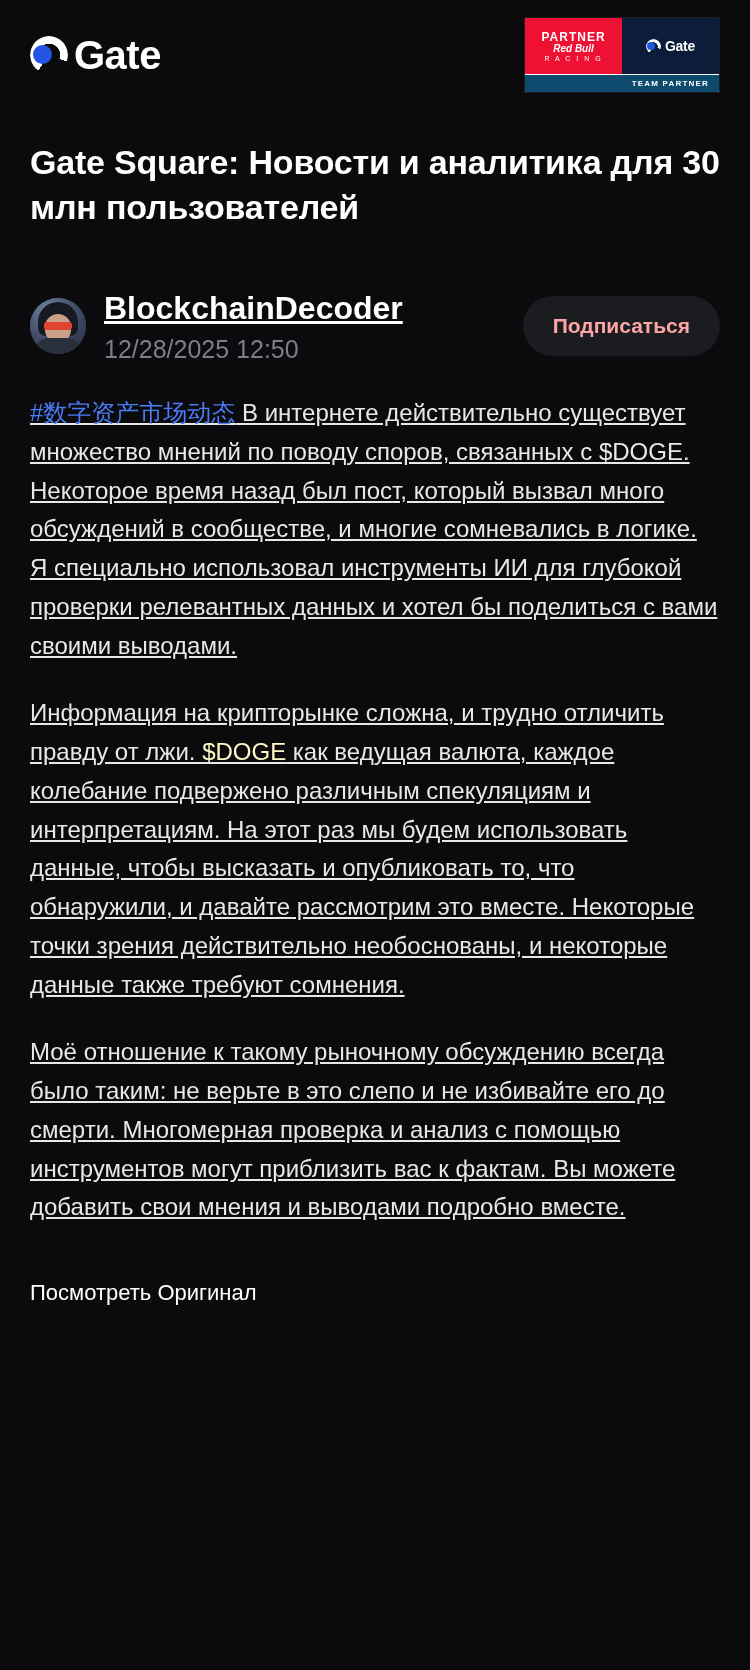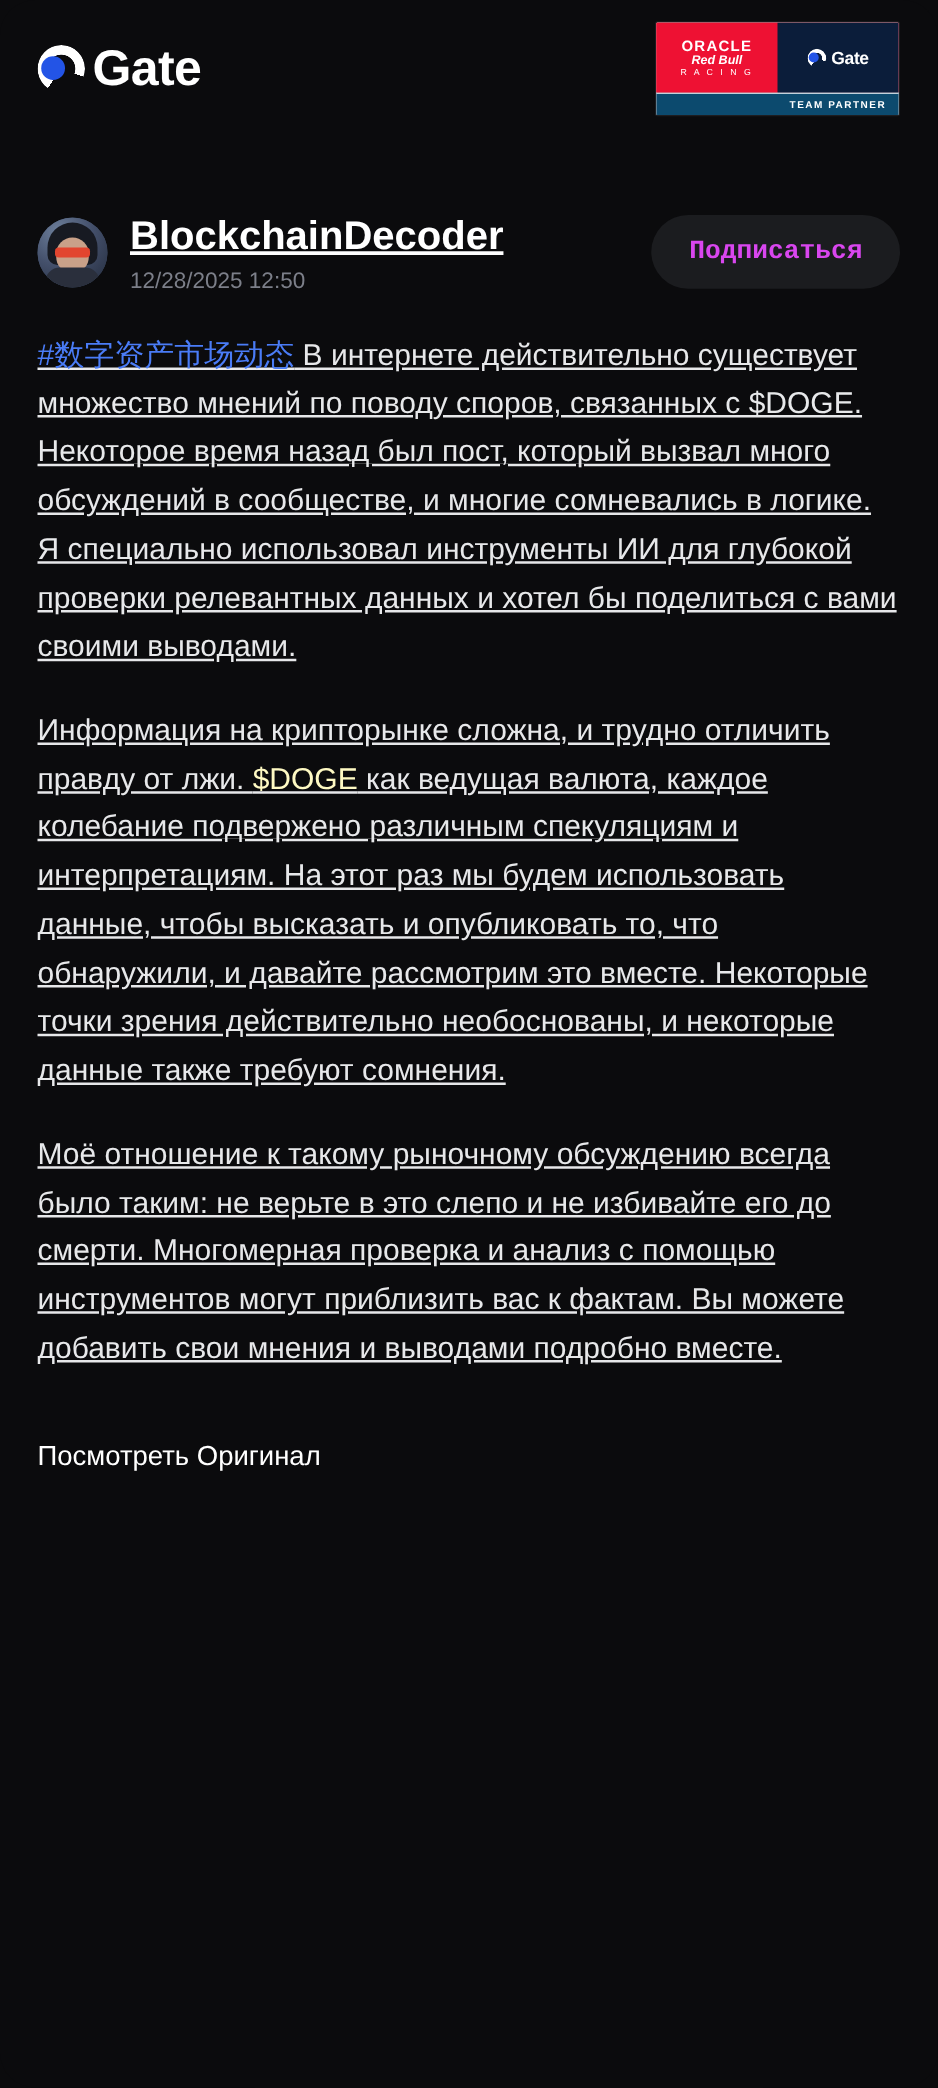--- a/index.html
+++ b/index.html
@@ -198,34 +198,34 @@
   }
   .author-name {
     font-size: 32px;
     font-weight: 700;
     color: #ffffff;
     line-height: 1.25;
     text-decoration: underline;
   }
   .author-date {
     margin-top: 6px;
-    font-size: 18px;
+    font-size: 25px;
     color: #7c7f89;
     line-height: 1.2;
   }
   .follow-btn {
     background: #1b1c1f;
-    color: #d946ef;
+    color: #fca5a5;
     border: none;
     border-radius: 30px;
     font-size: 21px;
     font-weight: 700;
     padding: 18px 30px;
     cursor: pointer;
-    font-family: Liberation Mono, monospace;
+    font-family: Liberation Sans, sans-serif;
   }
 
   
   .post-body {
     margin-top: 30px;
     font-size: 24px;
     line-height: 1.62;
     color: #e7e8ea;
     text-decoration: underline;
   }
@@ -252,36 +252,37 @@
       <span class="brand-mark">
         <span class="c-outer"></span>
         <span class="c-dot"></span>
       </span>
       <span class="brand-text">Gate</span>
     </div>
 
     <div class="banner">
       <div class="banner-top">
         <div class="banner-left">
-          <span class="banner-oracle">ORACLE</span>
+          <span class="banner-oracle">PARTNER</span>
           <span class="banner-rb">Red Bull</span>
           <span class="banner-racing">R A C I N G</span>
         </div>
         <div class="banner-right">
           <span class="mini-mark">
             <span class="c-outer"></span>
             <span class="c-dot"></span>
           </span>
           <span class="mini-text">Gate</span>
         </div>
       </div>
       <div class="banner-bottom">TEAM PARTNER</div>
     </div>
   </div>
 
+  <h1 class="post-title">Gate Square: Новости и аналитика для 30 млн пользователей</h1>
 
   <div class="author-row">
     <div class="author-left">
       <div class="avatar">
         <span class="av-bg"></span>
         <span class="av-hair"></span>
         <span class="av-face"></span>
         <span class="av-glasses"></span>
         <span class="av-body"></span>
       </div>

